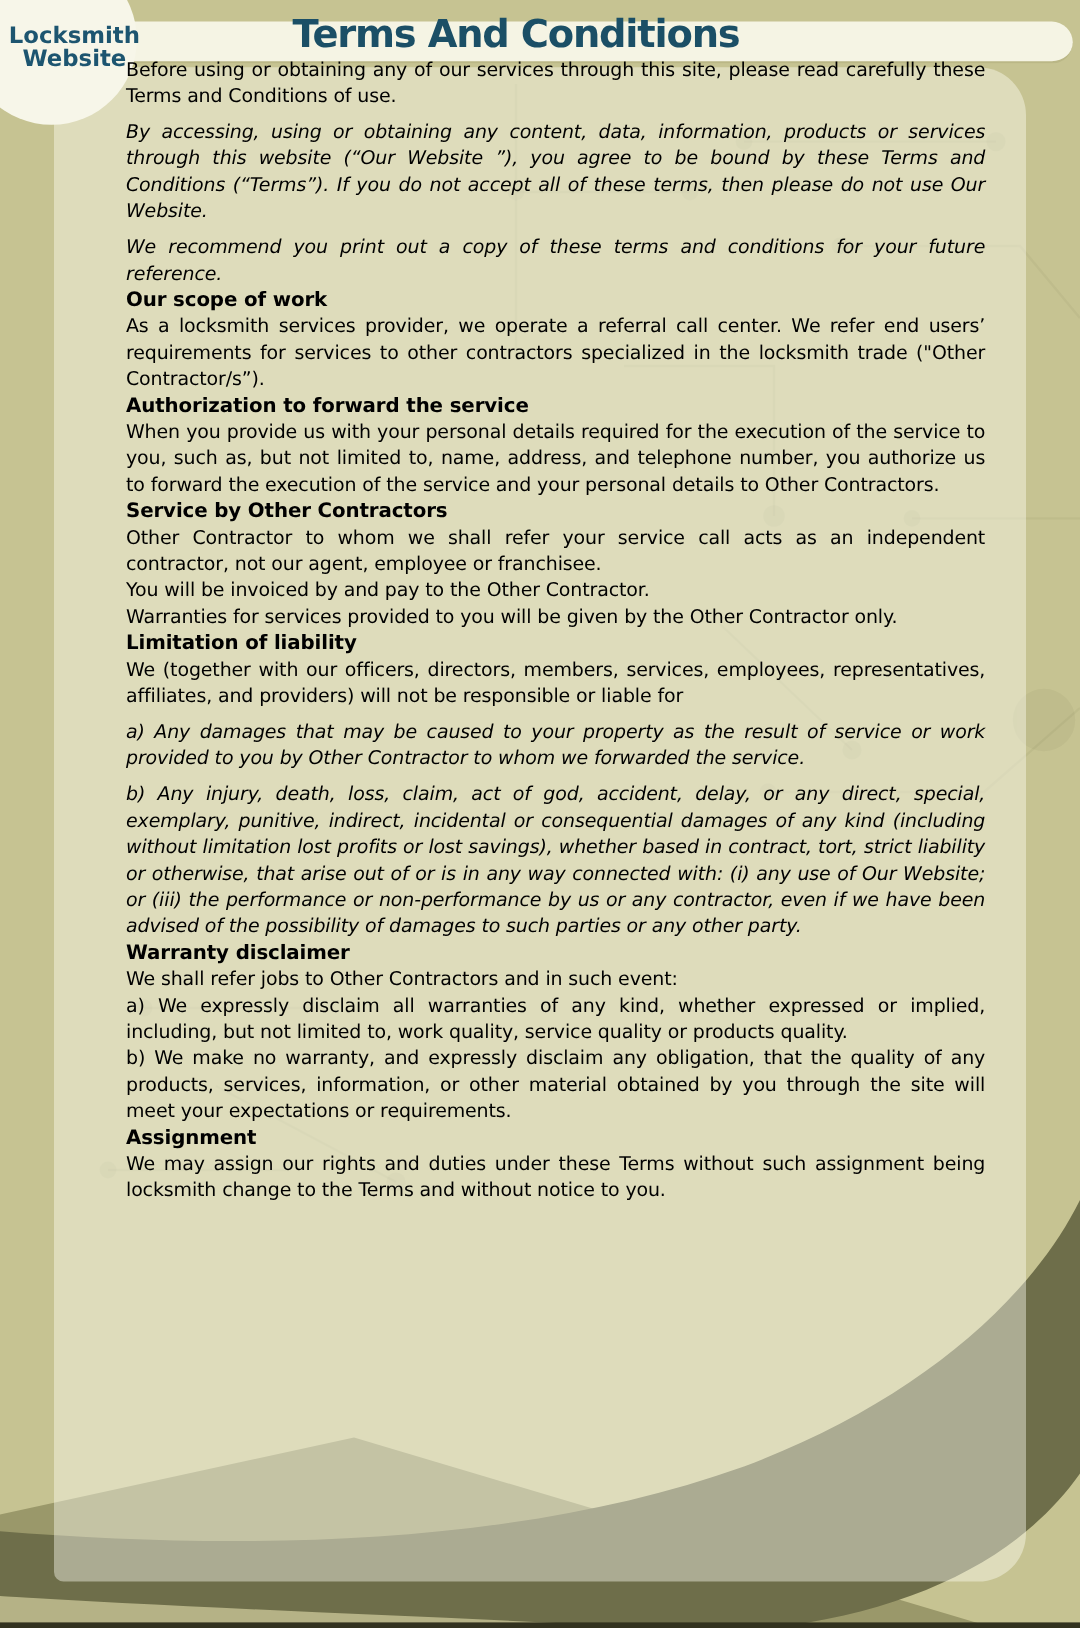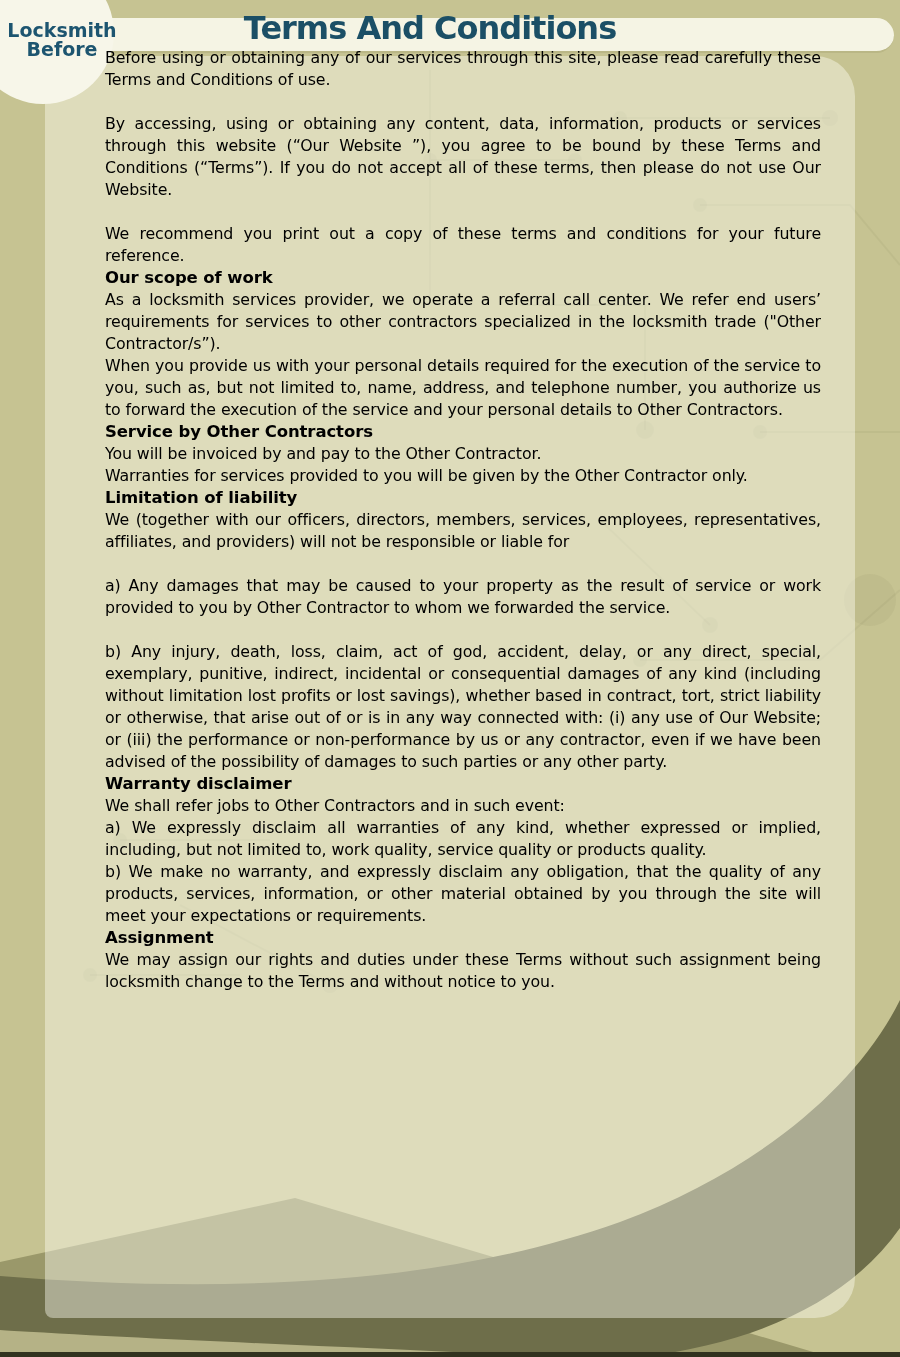--- a/index.html
+++ b/index.html
@@ -51,21 +51,21 @@
   .content{
     position:absolute;left:105px;top:47px;width:716px;
     z-index:6;
     color:#000000;
     font-size:15.8px;
     line-height:22px;
     letter-spacing:-0.1px;
     text-align:justify;
   }
   .content p{margin:0;}
-  .content p.gap{margin-top:22px;}
+  .content p.gap{margin-top:8px;font-style:italic;}
   .sec-h{
     margin-top:24px;
     font-weight:bold;
     font-size:16.5px;
   }
 </style>
 </head>
 <body>
 
 <div class="page">
@@ -115,40 +115,42 @@
 
   <div class="panel"></div>
 
   <div class="header-band"></div>
 
   <div class="page-title">Terms And Conditions</div>
 
   <div class="logo-circle"></div>
   <div class="logo-text">
     <div>Locksmith</div>
-    <div>Before</div>
+    <div>Website</div>
   </div>
 
   <div class="content">
 
     <p>Before using or obtaining any of our services through this site, please read carefully these Terms and Conditions of use.</p>
     <p class="gap">By accessing, using or obtaining any content, data, information, products or services through this website (“Our Website ”), you agree to be bound by these Terms and Conditions (“Terms”). If you do not accept all of these terms, then please do not use Our Website.</p>
     <p class="gap">We recommend you print out a copy of these terms and conditions for your future reference.</p>
 
     <div>
       <p class="sec-h">Our scope of work</p>
       <p>As a locksmith services provider, we operate a referral call center. We refer end users’ requirements for services to other contractors specialized in the locksmith trade ("Other Contractor/s”).</p>
     </div>
 
     <div>
+      <p class="sec-h">Authorization to forward the service</p>
       <p>When you provide us with your personal details required for the execution of the service to you, such as, but not limited to, name, address, and telephone number, you authorize us to forward the execution of the service and your personal details to Other Contractors.</p>
     </div>
 
     <div>
       <p class="sec-h">Service by Other Contractors</p>
+      <p>Other Contractor to whom we shall refer your service call acts as an independent contractor, not our agent, employee or franchisee.</p>
       <p>You will be invoiced by and pay to the Other Contractor.</p>
       <p>Warranties for services provided to you will be given by the Other Contractor only.</p>
     </div>
 
     <div>
       <p class="sec-h">Limitation of liability</p>
       <p>We (together with our officers, directors, members, services, employees, representatives, affiliates, and providers) will not be responsible or liable for</p>
       <p class="gap">a) Any damages that may be caused to your property as the result of service or work provided to you by Other Contractor to whom we forwarded the service.</p>
       <p class="gap">b) Any injury, death, loss, claim, act of god, accident, delay, or any direct, special, exemplary, punitive, indirect, incidental or consequential damages of any kind (including without limitation lost profits or lost savings), whether based in contract, tort, strict liability or otherwise, that arise out of or is in any way connected with: (i) any use of Our Website; or (iii) the performance or non-performance by us or any contractor, even if we have been advised of the possibility of damages to such parties or any other party.</p>
     </div>

